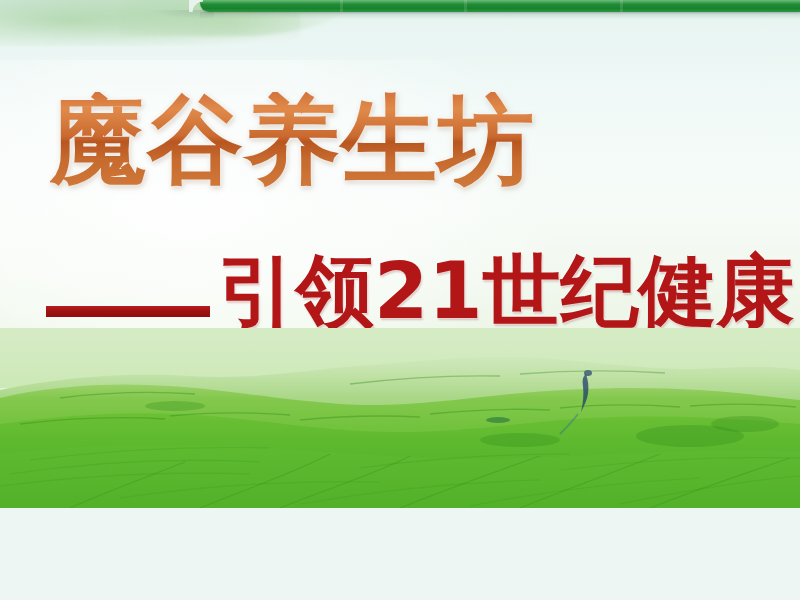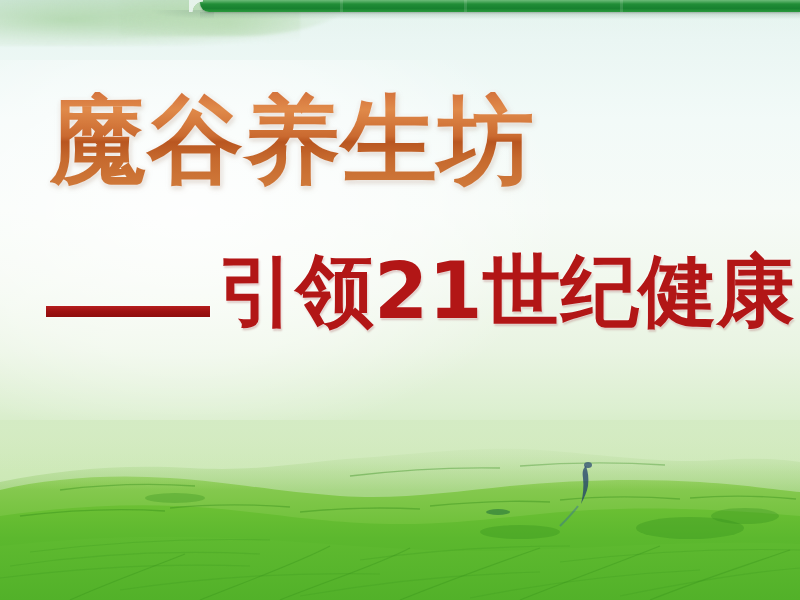--- a/index.html
+++ b/index.html
@@ -4,21 +4,21 @@
 <style>
   * { margin:0; padding:0; box-sizing:border-box; }
   html, body { width:800px; height:600px; overflow:hidden; }
   body {
     font-family:"Liberation Sans", sans-serif;
     background:#eef6f4;
   }
 
   #banner {
     position:relative;
-    width:800px; height:600px;
+    width:800px; height:508px;
     overflow:hidden;
   }
 
   
   .bg-sky {
     position:absolute; left:0; top:0; width:800px; height:600px;
     background:
       linear-gradient(180deg,
         #e4f2ee 0px,
         #eaf6f3 40px,

